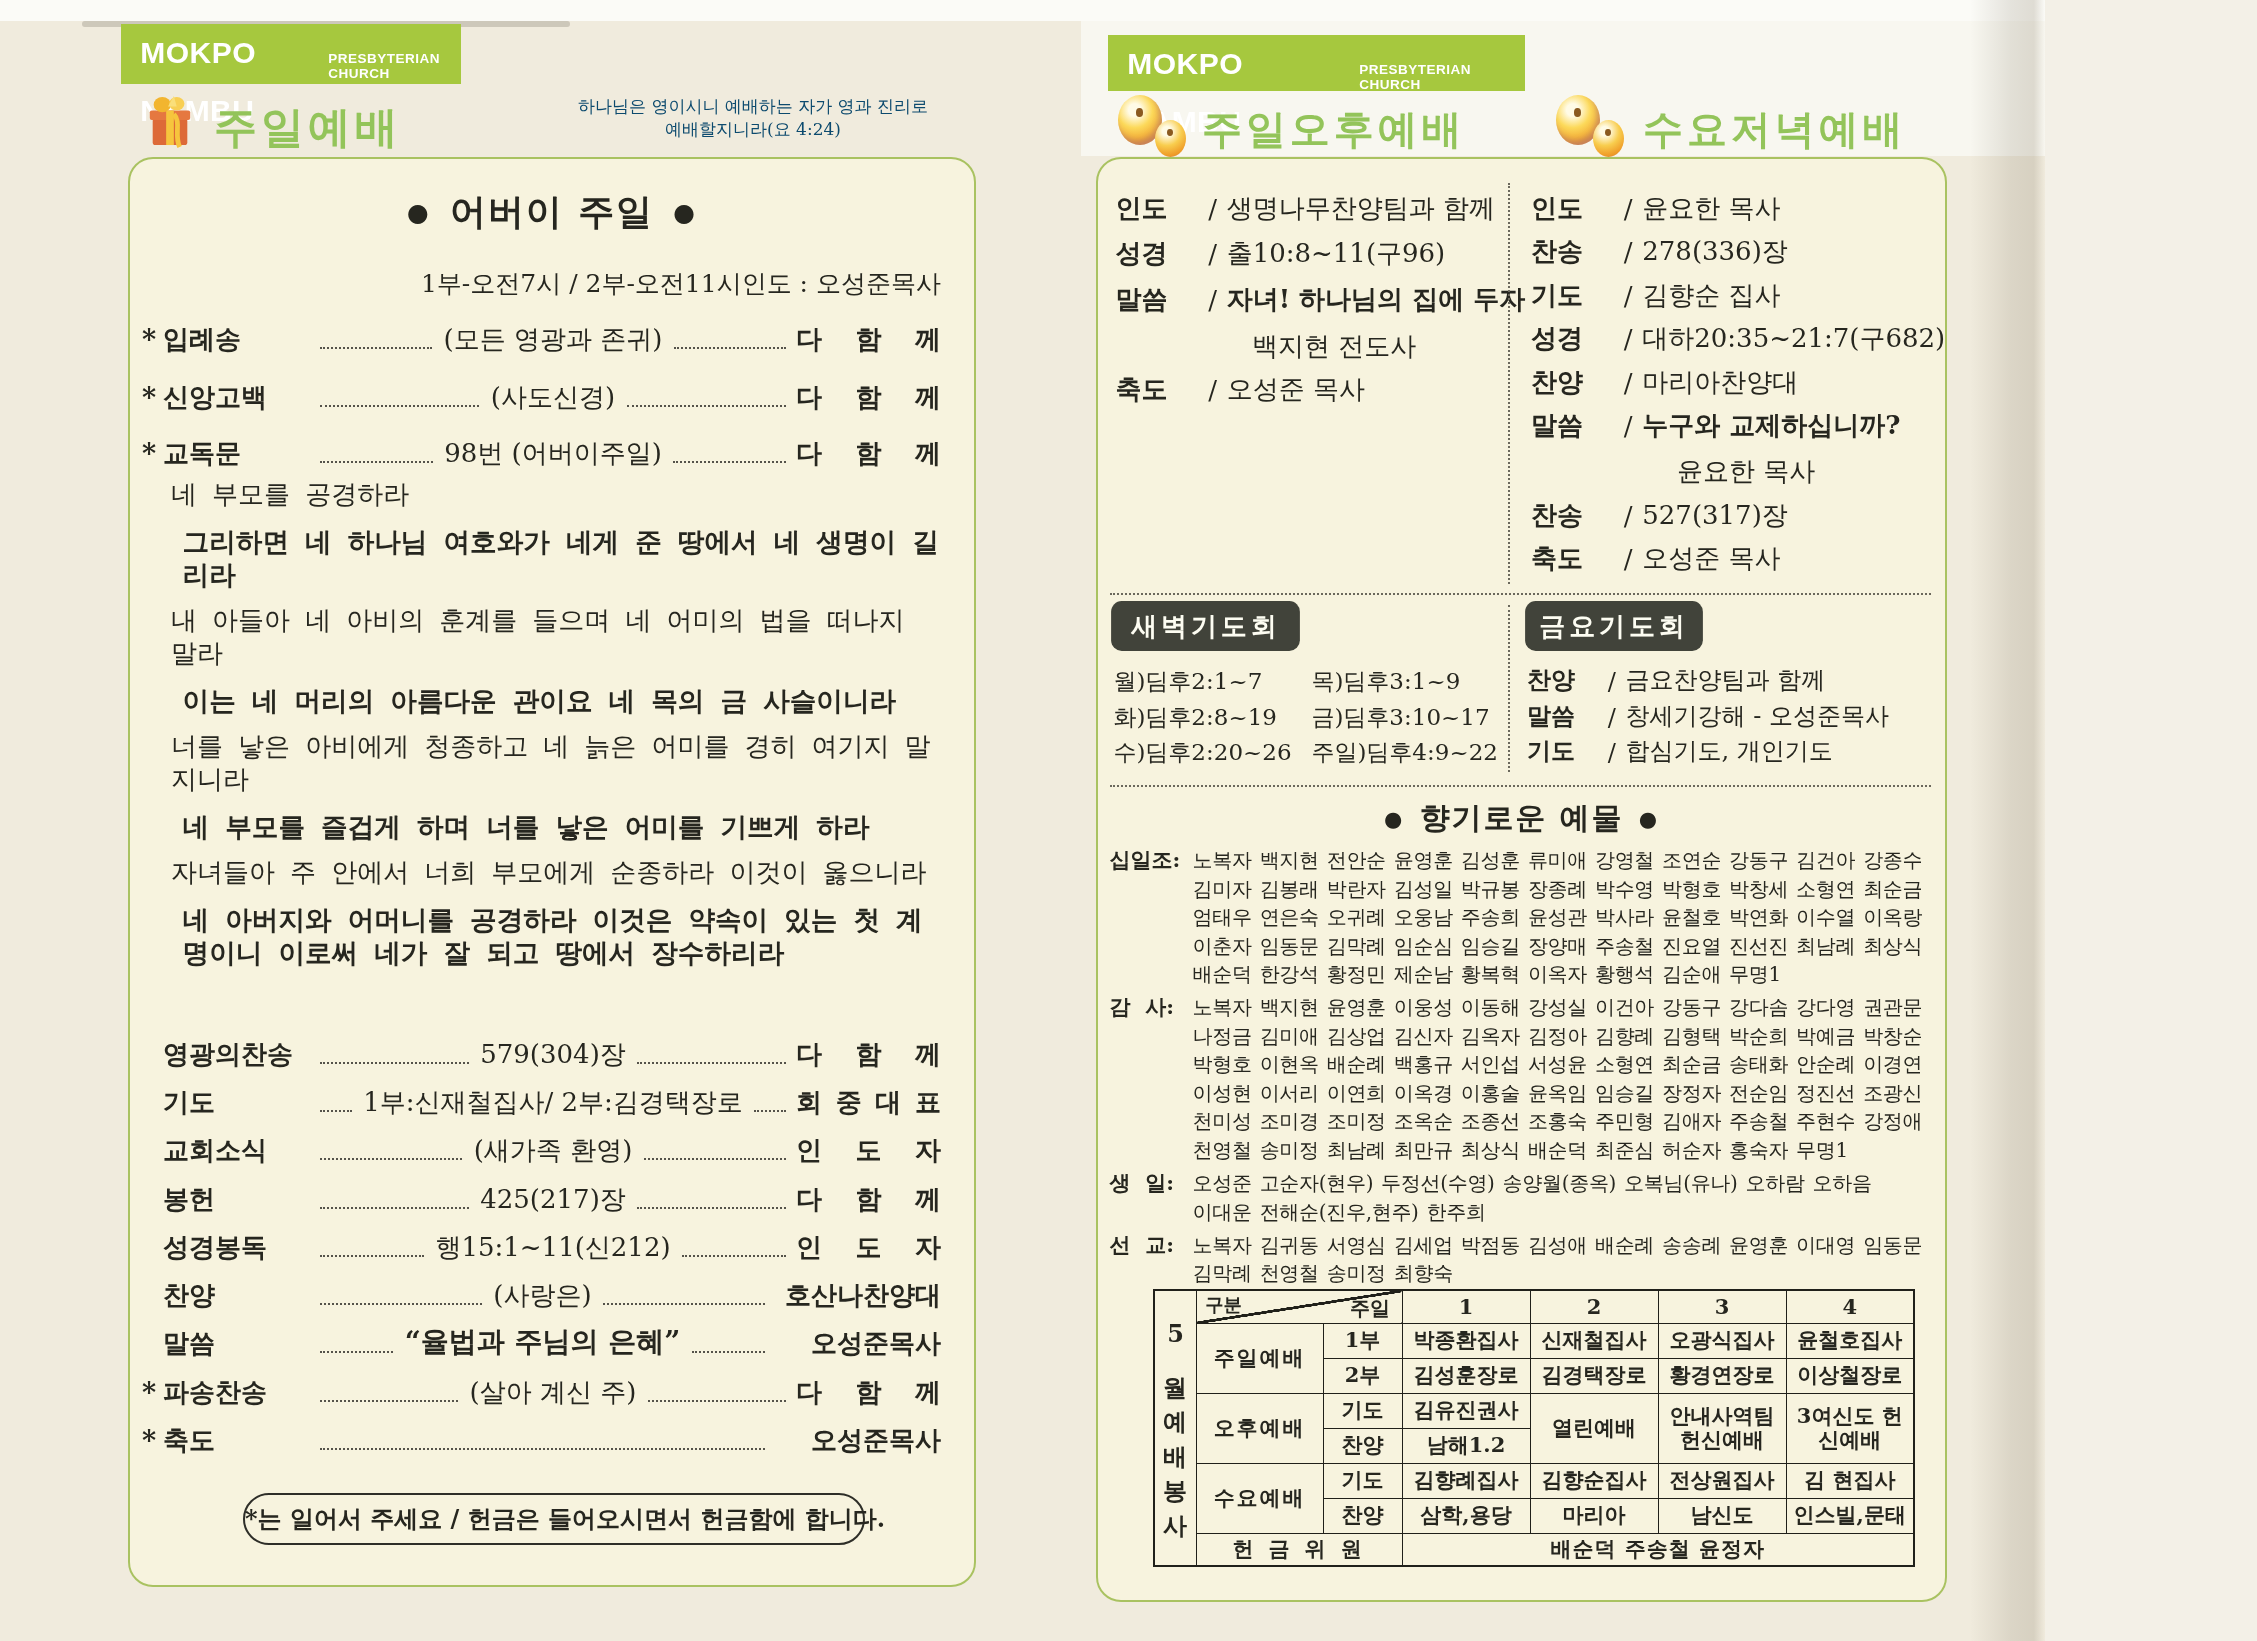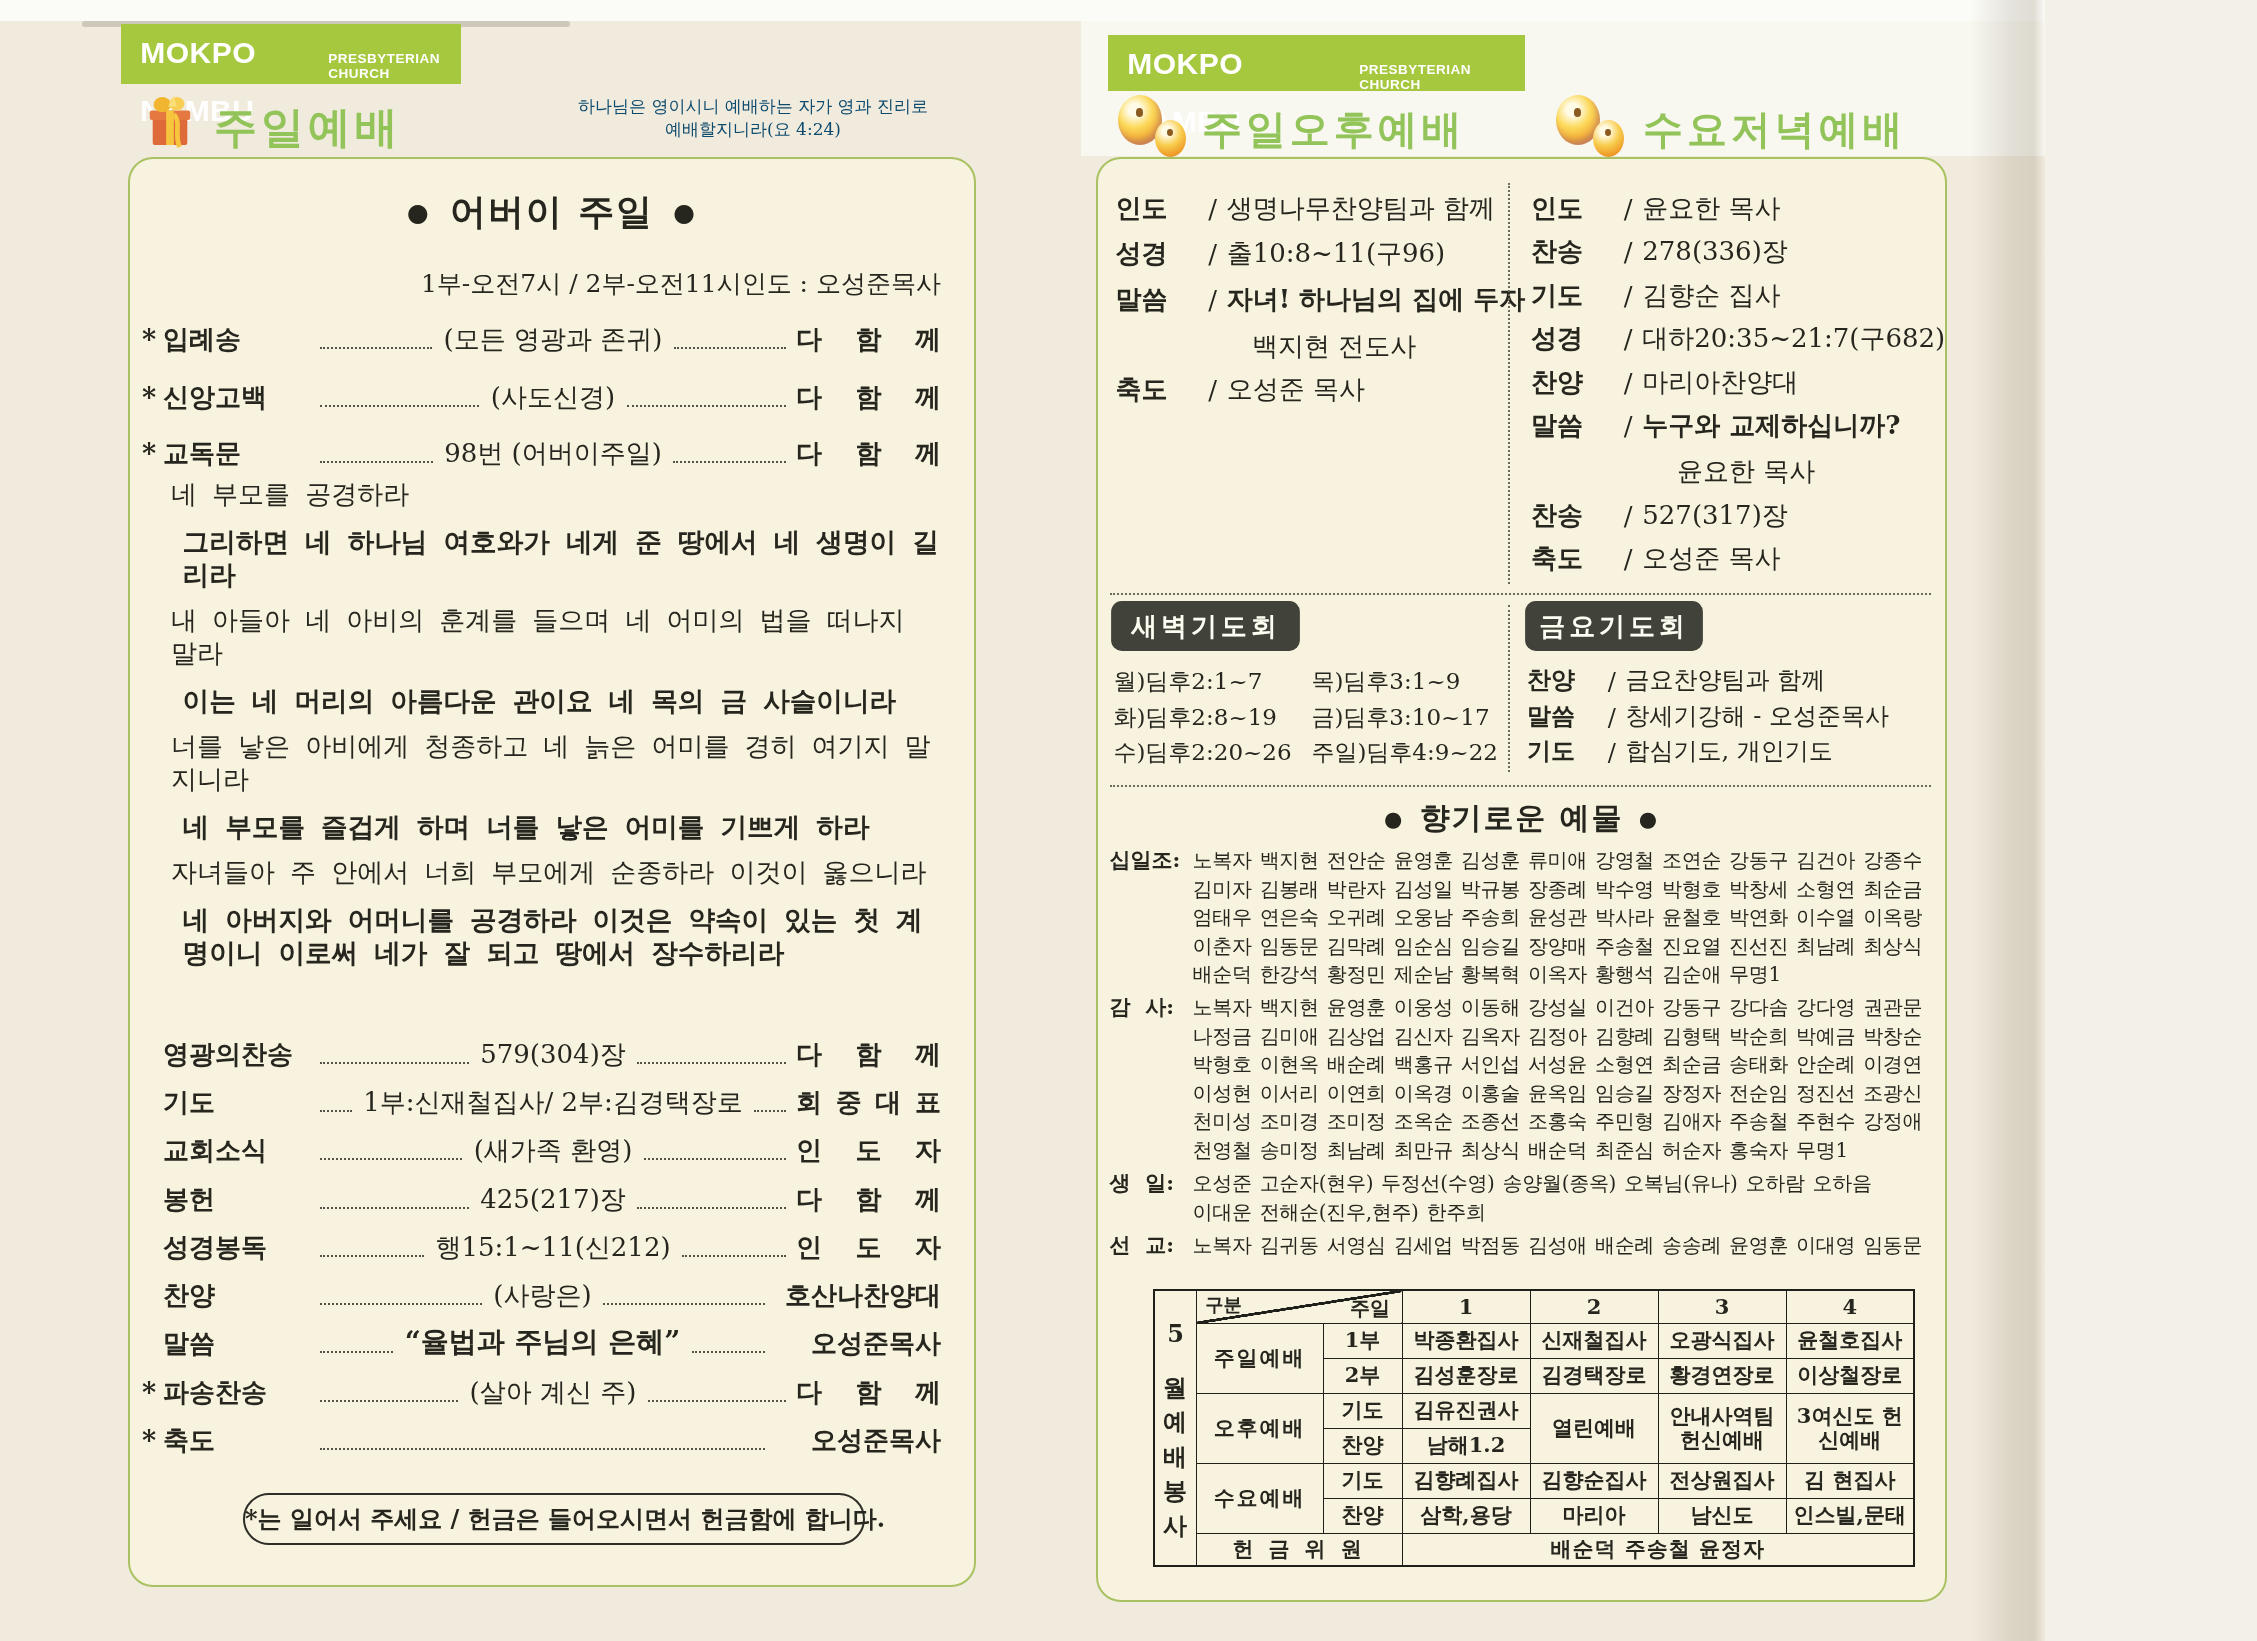--- a/index.html
+++ b/index.html
@@ -405,20 +405,21 @@
         <span class="g-label">생  일:</span>
         <div class="g-lines">
           <div>오성준 고순자(현우) 두정선(수영) 송양월(종옥) 오복님(유나) 오하람 오하음</div>
           <div>이대운 전해순(진우,현주) 한주희</div>
         </div>
       </div>
       <div class="group">
         <span class="g-label">선  교:</span>
         <div class="g-lines">
           <div>노복자 김귀동 서영심 김세업 박점동 김성애 배순례 송송례 윤영훈 이대영 임동문</div>
+          <div>김막례 천영철 송미정 최향숙</div>
         </div>
       </div>
     </div>
 
     <table class="duty abs" style="left:55px;top:1130px;">
       <colgroup>
         <col style="width:42px">
           <col style="width:127px">
           <col style="width:79px">
         <col style="width:128px">

